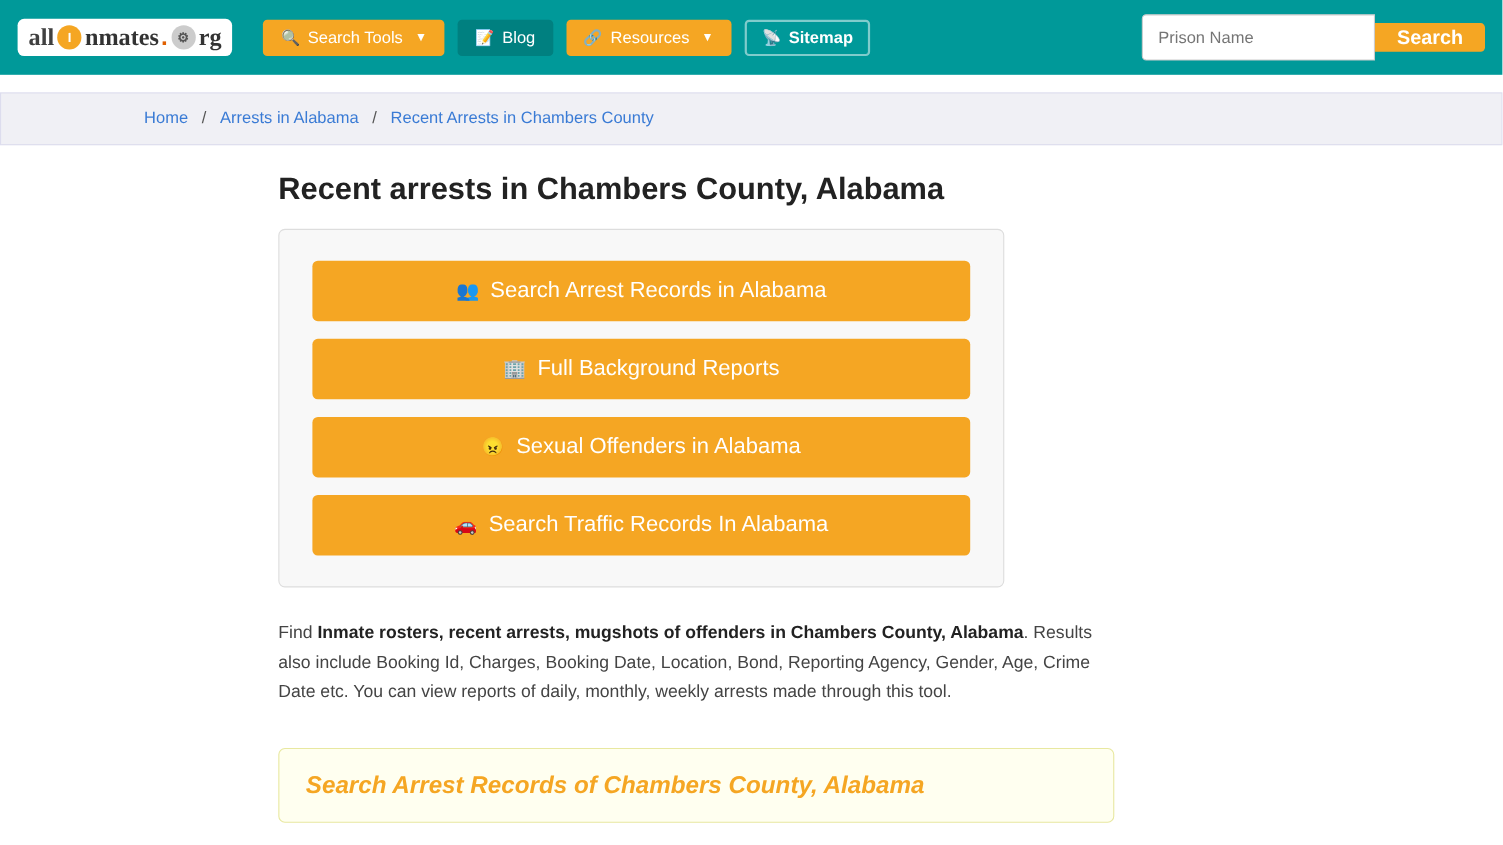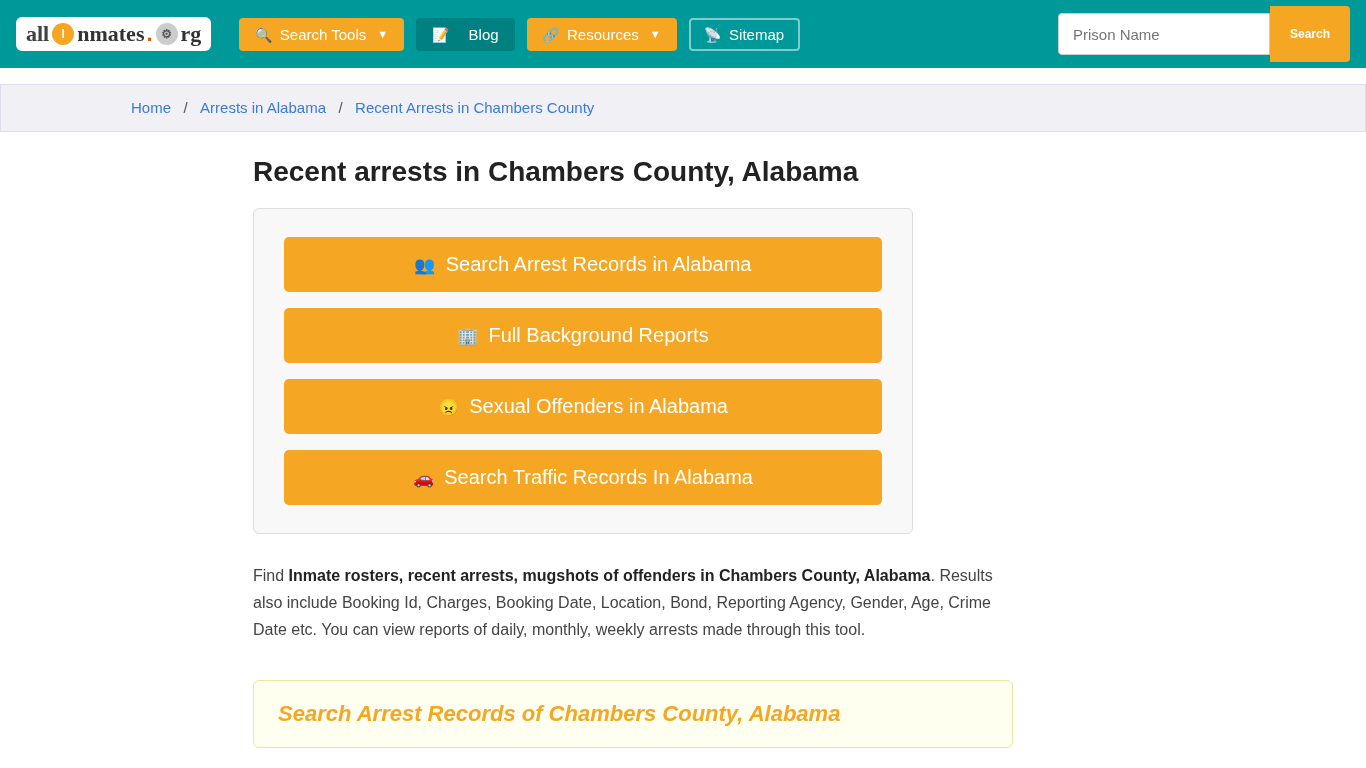--- a/index.html
+++ b/index.html
@@ -62,36 +62,36 @@
     .nav-btn-plain {
       background: #008080;
       color: white;
       border: none;
       border-radius: 4px;
       padding: 8px 16px;
       font-size: 15px;
       cursor: pointer;
       display: flex;
       align-items: flex-end;
-      gap: 19px;
+      gap: 7px;
       font-weight: 500;
       white-space: nowrap;
     }
     .nav-btn-outline {
       background: transparent;
       color: white;
       border: 2px solid rgba(255,255,255,0.5);
       border-radius: 4px;
       padding: 6px 14px;
       font-size: 15px;
       cursor: pointer;
       display: flex;
       align-items: center;
       gap: 7px;
-      font-weight: 400;
+      font-weight: 700;
       white-space: nowrap;
     }
     .nav-spacer { flex: 1; }
     .search-input-wrap {
       display: flex;
       align-items: center;
       gap: 0;
     }
     .prison-input {
       border: 1px solid #ccc;
@@ -101,24 +101,24 @@
       width: 212px;
       height: 42px;
       outline: none;
     }
     .search-go-btn {
       background: #f5a623;
       color: white;
       border: none;
       border-radius: 0 4px 4px 0;
       padding: 0 20px;
-      font-size: 12px;
-      font-weight: bold;
-      cursor: pointer;
-      height: 56px;
+      font-size: 18px;
+      font-weight: bold;
+      cursor: pointer;
+      height: 26px;
       white-space: nowrap;
     }
 
     
     .breadcrumb-bar {
       background: #f0f0f5;
       padding: 14px 130px;
       margin-top: 16px;
       border: 1px solid #dde;
     }

